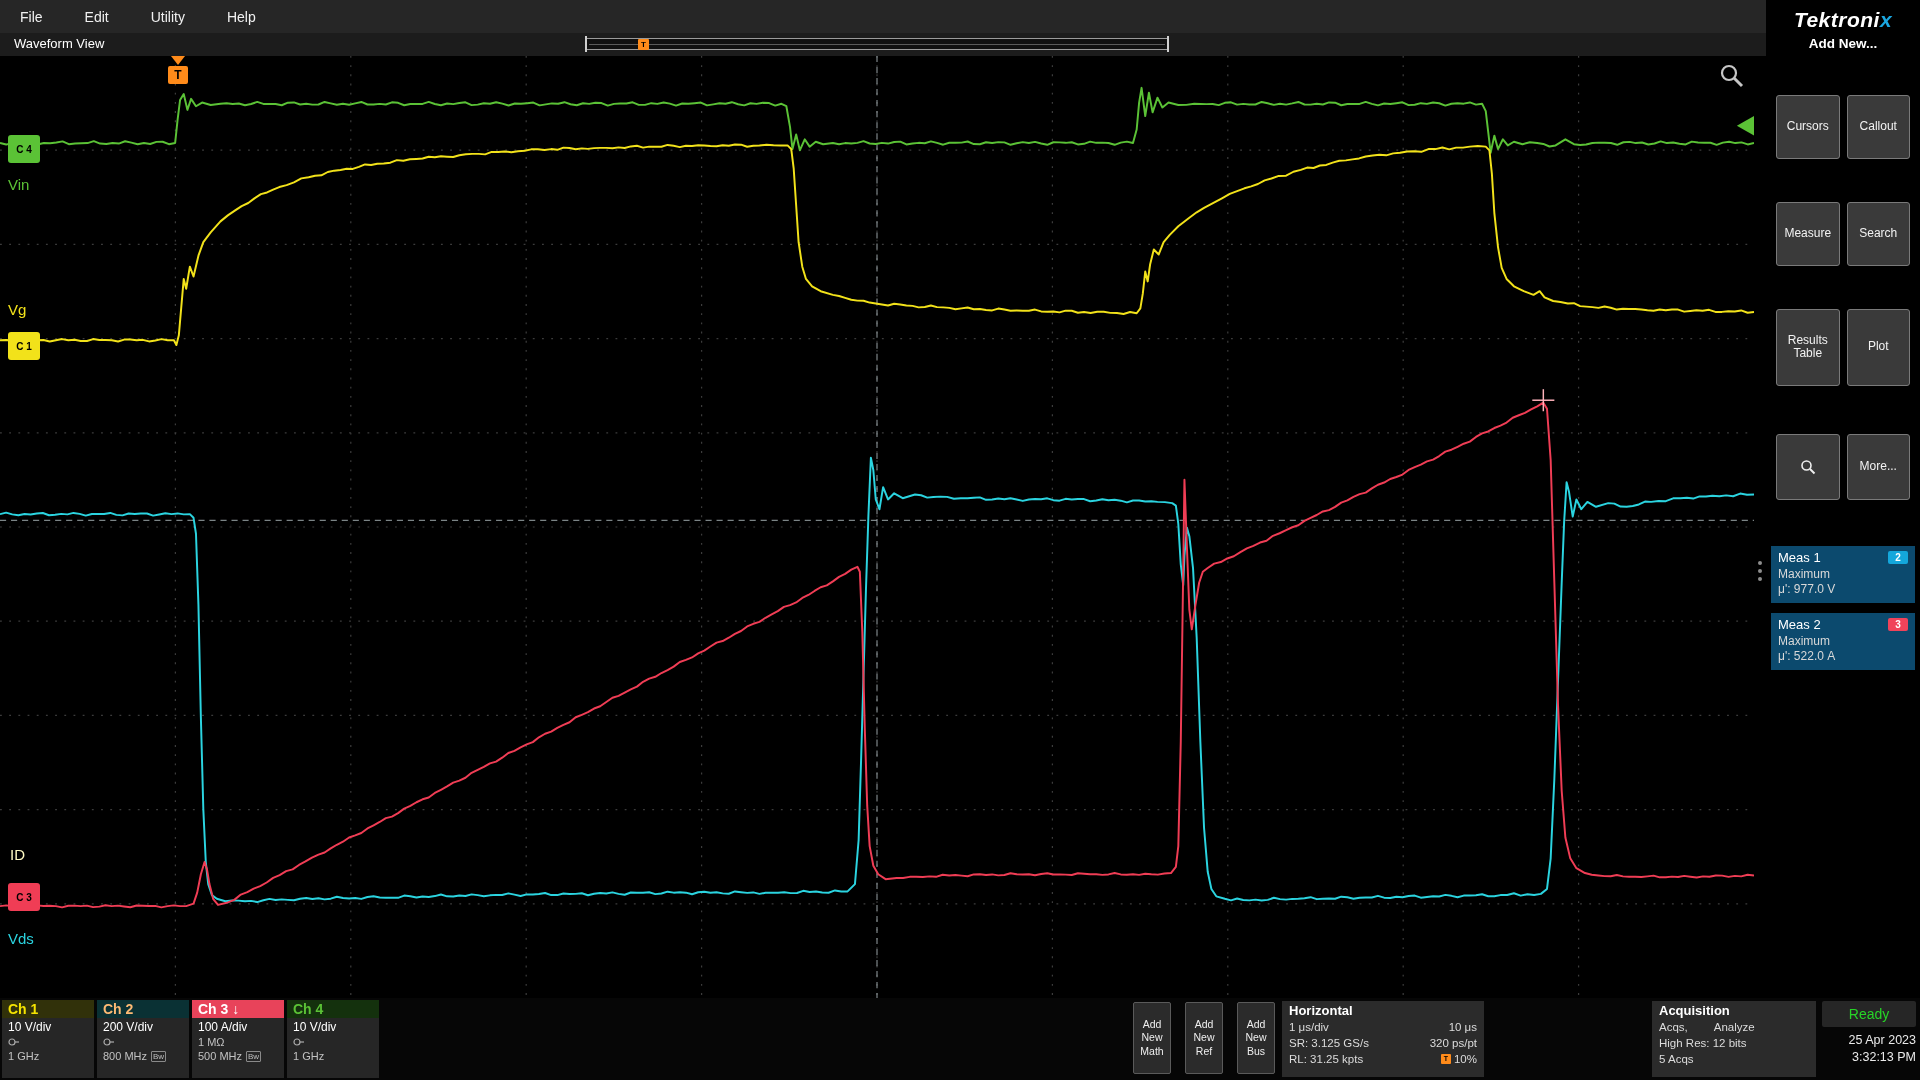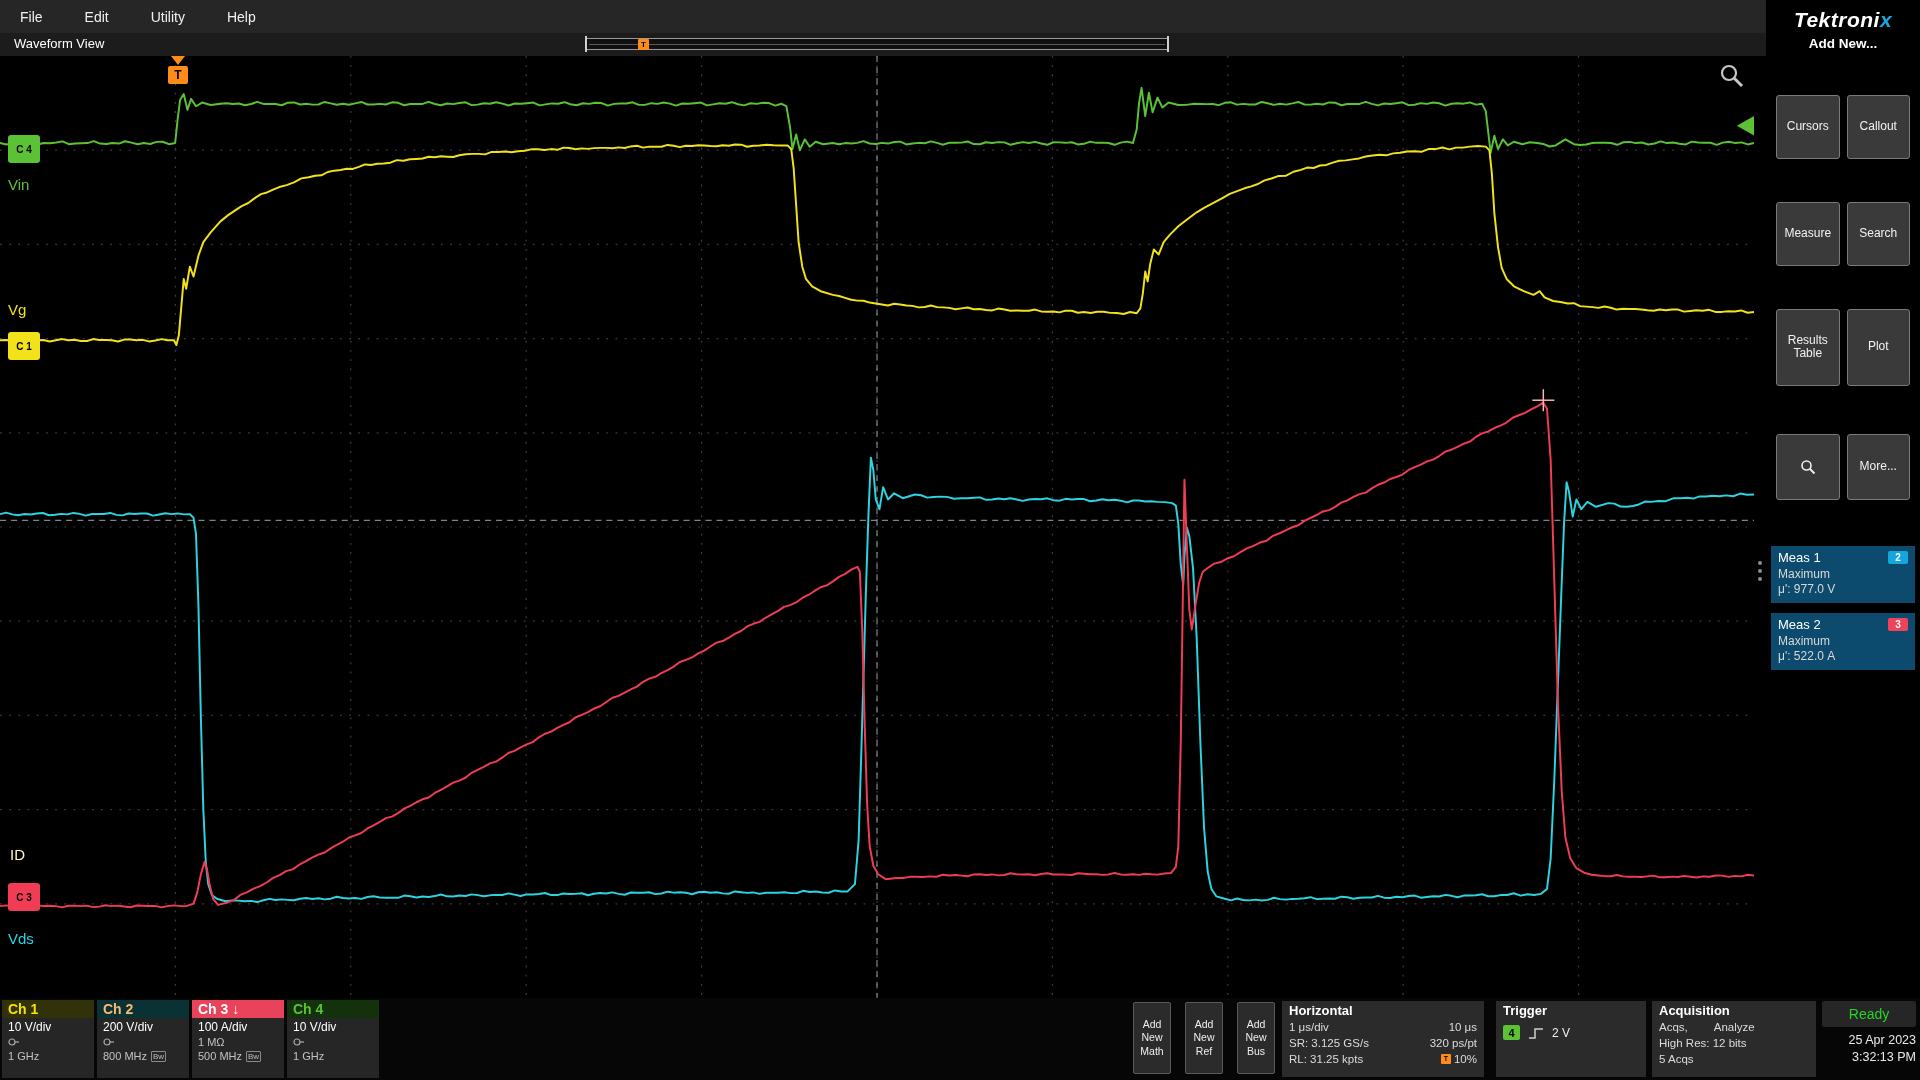--- a/index.html
+++ b/index.html
@@ -321,30 +321,20 @@
       </div>
       <div class="prow">
         <span>RL: 31.25 kpts</span>
         <span style="display:flex; align-items:center">
           <span class="t-icon" style="background: rgb(255, 139, 26);">T</span>
           <span>10%</span>
         </span>
       </div>
     </div>
 
-    <div class="panel p-trigger">
-      <div class="phead">Trigger</div>
-      <div class="trig-row">
-        <span class="src-badge" style="background: rgb(91, 194, 54);">4</span>
-        <svg width="16" height="14" viewBox="0 0 16 14">
-          <polyline points="1,12 7,12 7,3 15,3" fill="none" stroke="#cfcfcf" stroke-width="1.5"></polyline>
-        </svg>
-        <span class="trig-level">2 V</span>
-      </div>
-    </div>
 
     <div class="panel p-acq">
       <div class="phead">Acquisition</div>
       <div class="prow acq-r1" style="justify-content:flex-start">
         <span>Acqs,</span>
         <span>Analyze</span>
       </div>
       <div class="prow" style="justify-content:flex-start">
         <span>High Res: 12 bits</span>
       </div>

